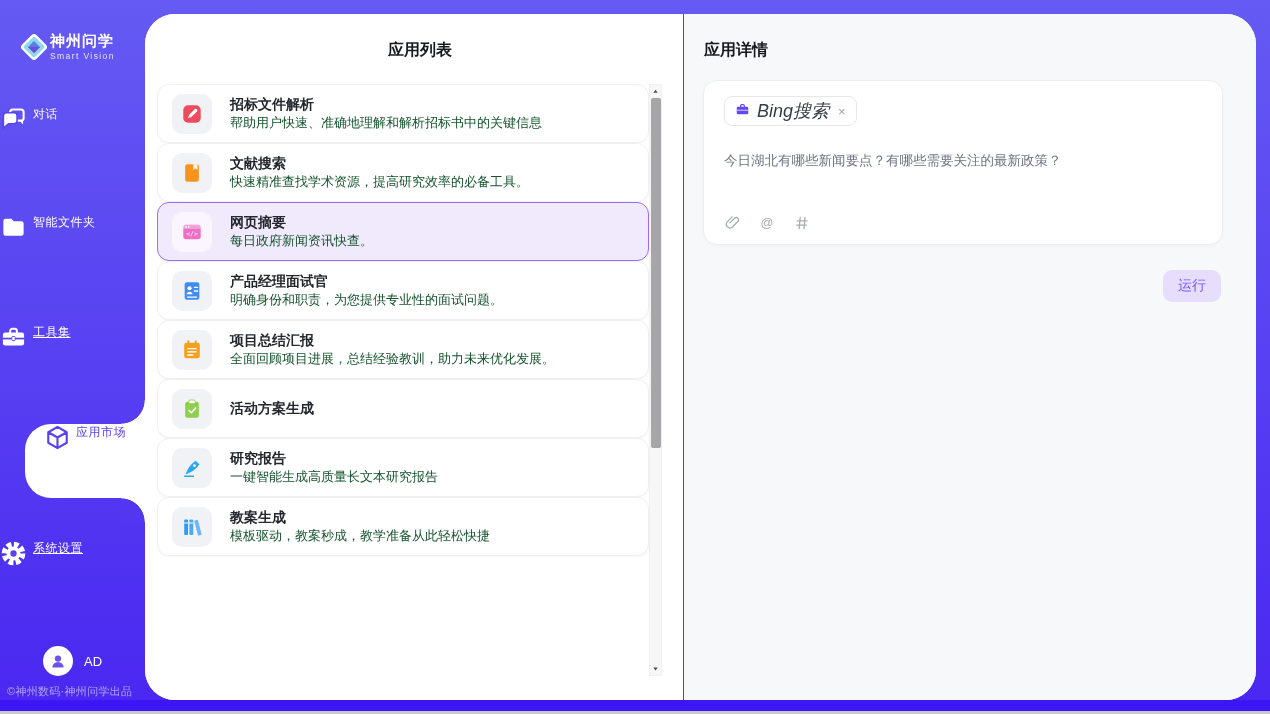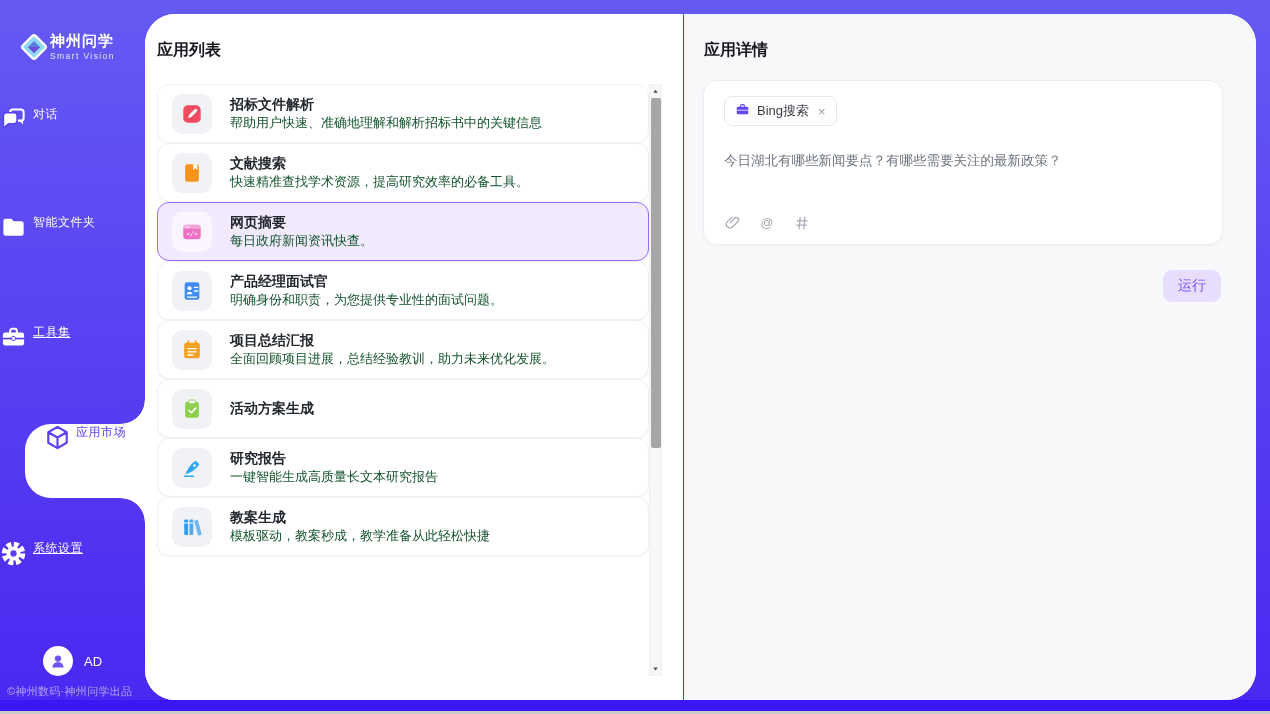--- a/index.html
+++ b/index.html
@@ -37,21 +37,21 @@
   .avatar{width:30px;height:30px;border-radius:50%;background:#fff;display:flex;align-items:center;justify-content:center;}
   .avatar svg{width:18px;height:18px;}
   .user-name{color:#fff;font-size:13px;}
   .copyright{position:absolute;top:684px;left:7px;width:138px;font-size:11px;color:rgba(255,255,255,.55);letter-spacing:.3px;}
 
   
   #content{position:absolute;left:145px;top:14px;width:1111px;height:686px;background:#fff;border-radius:30px;overflow:hidden;display:flex;}
   .list-pane{width:538px;position:relative;background:#fff;}
   .detail-pane{flex:1;position:relative;background:#f7f8fa;border-left:1px solid #15803d;}
   .pane-title{font-size:16px;font-weight:700;color:#17191e;}
-  .list-pane .pane-title{margin:26px 0 0 12px;}
+  .list-pane .pane-title{margin:26px 0 0 12px;text-align:center;}
   .detail-pane .pane-title{margin:26px 0 0 20px;}
 
   
   .cards{position:absolute;top:70px;left:12px;width:492px;height:592px;overflow:hidden;display:flex;flex-direction:column;}
   .card{min-height:59px;height:59px;border:1px solid #eef0f2;border-radius:12px;background:#fff;display:flex;align-items:center;padding-left:14px;box-shadow:0 1px 2px rgba(17,24,39,.04);cursor:pointer;}
   .card.selected{background:#f1eafd;border-color:#9b6df6;}
   .tile{width:40px;height:40px;border-radius:10px;background:#f1f2f5;display:flex;align-items:center;justify-content:center;flex:none;}
   .card.selected .tile{background:#faf5fe;}
   .tile svg{width:22px;height:22px;display:block;}
   .card-texts{margin-left:18px;min-width:0;}
@@ -62,21 +62,21 @@
   .scrollbar{position:absolute;left:504px;top:70px;width:13px;height:592px;background:#f7f7f8;border:1px solid #f0f0f1;}
   .sb-btn{position:absolute;left:0;width:11px;height:11px;display:flex;align-items:center;justify-content:center;cursor:pointer;}
   .sb-up{top:1px;} .sb-down{bottom:1px;}
   .sb-btn svg{width:9px;height:9px;}
   .sb-thumb{position:absolute;left:0.5px;top:13px;width:10px;height:350px;background:#a6a6a9;border-radius:2px;cursor:grab;}
 
   
   .detail-card{position:absolute;left:19px;top:66px;width:520px;height:165px;background:#fff;border:1px solid #edeef2;border-radius:14px;box-shadow:0 1px 3px rgba(0,0,0,.03);}
   .chip{position:absolute;left:20px;top:15px;height:30px;display:inline-flex;align-items:center;gap:7px;padding:0 10px;border:1px solid #e4e7eb;border-radius:8px;background:#fff;cursor:default;}
   .chip svg{width:15px;height:15px;}
-  .chip-label{font-size:13px;color:#383c44;}
+  .chip-label{font-size:18px;color:#383c44;font-style:italic;}
   .chip-close{font-size:13px;color:#9aa0a9;margin-left:2px;cursor:pointer;line-height:1;}
   .query{position:absolute;left:20px;top:70px;right:20px;font-size:13.5px;color:#6d7380;line-height:1.5;cursor:text;}
   .attach-row{position:absolute;left:19px;bottom:12px;display:flex;align-items:center;gap:17px;}
   .attach-icon{width:18px;height:18px;display:block;cursor:pointer;}
   .attach-icon svg{width:100%;height:100%;display:block;}
   .run-btn{position:absolute;right:35px;top:256px;padding:7px 15px;background:#e7ddfd;color:#7b54f7;border:none;border-radius:9px;font-size:14px;font-family:inherit;cursor:pointer;}
 </style>
 </head>
 <body>
 

